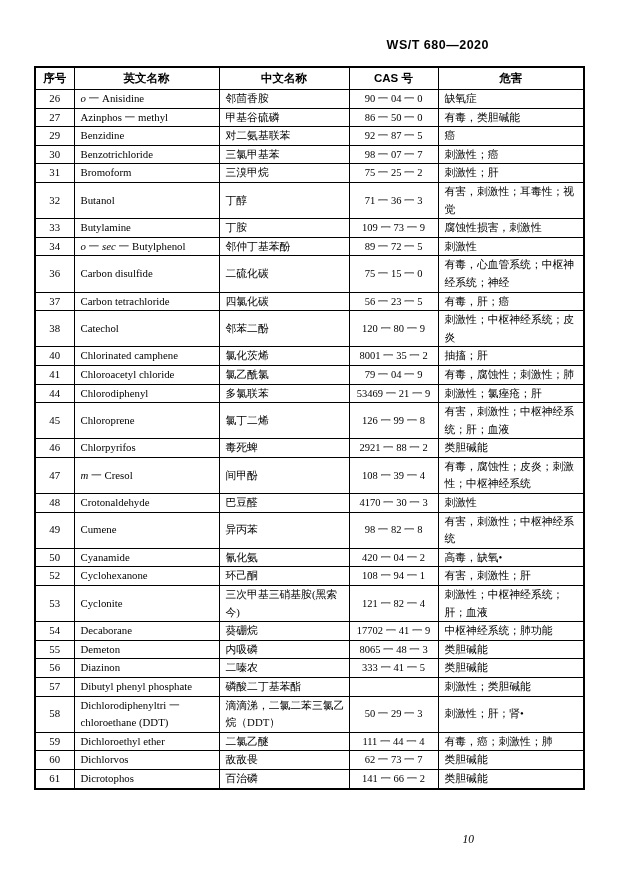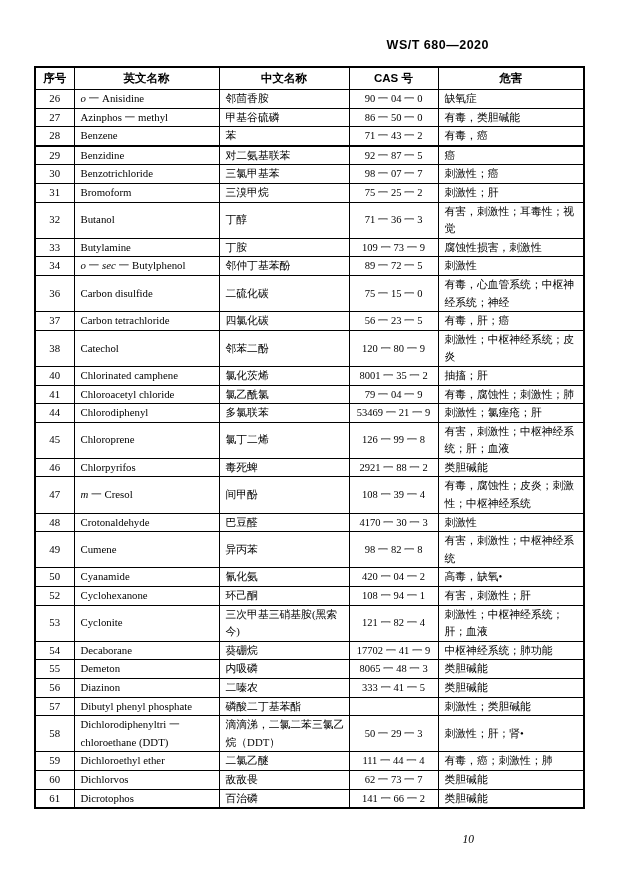--- a/index.html
+++ b/index.html
@@ -69,27 +69,20 @@
           <td class="c cas">90 一 04 一 0</td>
           <td>缺氧症</td>
         </tr>
         <tr>
           <td class="c">27</td>
           <td class="en">Azinphos 一 methyl</td>
           <td>甲基谷硫磷</td>
           <td class="c cas">86 一 50 一 0</td>
           <td>有毒，类胆碱能</td>
         </tr>
-        <tr class="thick">
-          <td class="c">28</td>
-          <td class="en">Benzene</td>
-          <td>苯</td>
-          <td class="c cas">71 一 43 一 2</td>
-          <td>有毒，癌</td>
-        </tr>
         <tr>
           <td class="c">29</td>
           <td class="en">Benzidine</td>
           <td>对二氨基联苯</td>
           <td class="c cas">92 一 87 一 5</td>
           <td>癌</td>
         </tr>
         <tr>
           <td class="c">30</td>
           <td class="en">Benzotrichloride</td>

